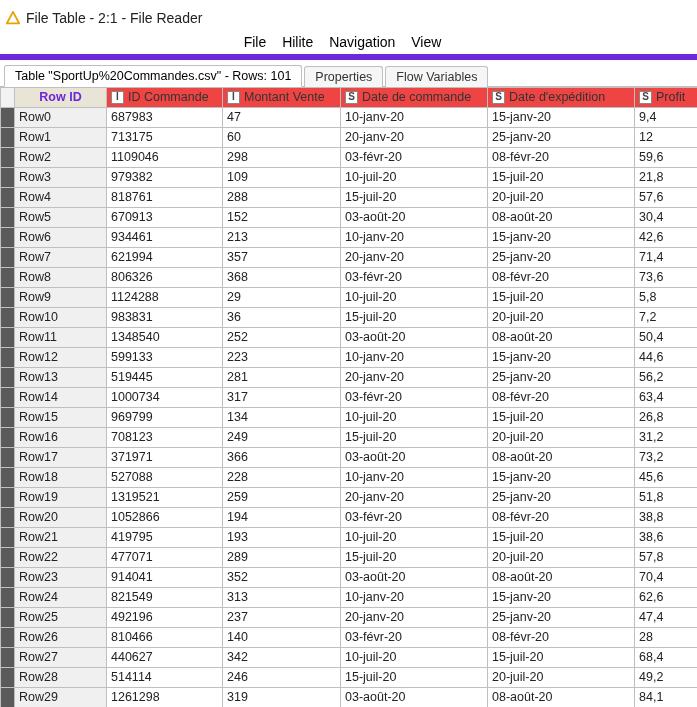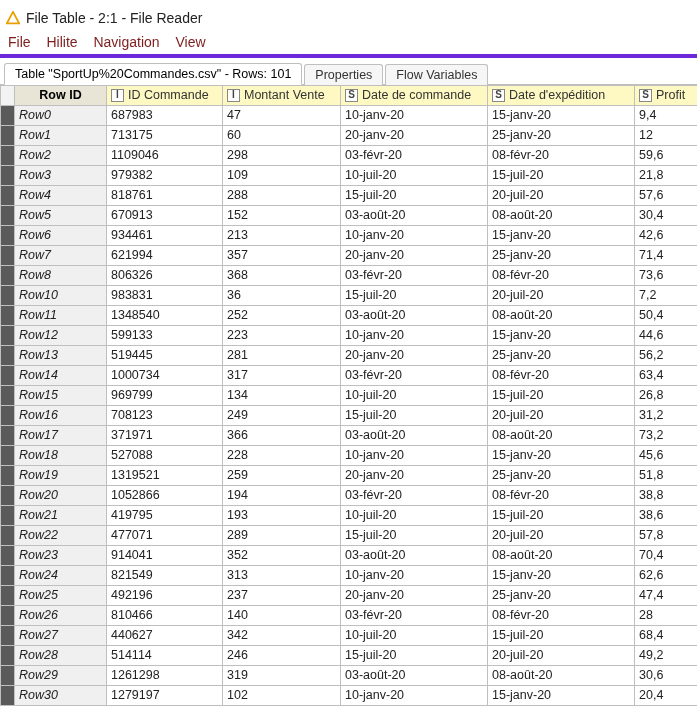--- a/index.html
+++ b/index.html
@@ -19,22 +19,23 @@
   }
   .titlebar svg { flex: 0 0 auto; }
   .titlebar .title {
     font-size: 14px;
     margin-left: 6px;
     color: #222;
   }
   .menubar {
     padding: 2px 8px 4px 8px;
     font-size: 14px;
-    color: #7f1d1d;
-    border-bottom: 4px solid #6d28d9;
+    color: #000000;
+    border-bottom: 6px solid #6d28d9;
+    text-align: center;
   }
   .menubar span {
     margin-right: 12px;
     cursor: default;
   }
   .tabbar {
     display: flex;
     align-items: flex-end;
     padding: 4px 4px 0 4px;
     border-bottom: 1px solid #bfbfbf;
@@ -78,28 +79,28 @@
     border: 1px solid #bfbfbf;
     padding: 1px 4px 1px 4px;
     text-align: left;
     height: 17px;
     line-height: 17px;
     overflow: hidden;
     white-space: nowrap;
     font-size: 12.5px;
   }
   thead th {
-    background: #fef9c3;
+    background: #ef4444;
     font-weight: 400;
     color: #333;
   }
   thead th.rowid {
     background: #e8e4d6;
     font-weight: 600;
-    color: #000000;
+    color: #6d28d9;
     text-align: center;
   }
   thead th .typebox {
     display: inline-block;
     border: 1px solid #888;
     font-size: 10px;
     font-weight: 700;
     width: 11px;
     height: 11px;
     line-height: 10px;
@@ -111,21 +112,20 @@
   }
   thead th.handle { background: #f2f2f2; }
   tbody td.handle {
     background: #5a5a5a;
     border-right: 1px solid #bfbfbf;
     padding: 0;
   }
   tbody td.rowid {
     background: #f0f0f0;
     color: #222;
-    font-style: italic;
   }
 </style>
 </head>
 <body>
 
 <div class="titlebar">
   <svg width="14" height="14" viewBox="0 0 16 16">
     <polygon points="8,1 15,14 1,14" fill="none" stroke="#e6a100" stroke-width="2"></polygon>
   </svg>
   <span class="title">File Table - 2:1 - File Reader</span>
@@ -244,20 +244,29 @@
           <td class="handle"></td>
           <td class="rowid">Row8</td>
           <td>806326</td>
           <td>368</td>
           <td>03-févr-20</td>
           <td>08-févr-20</td>
           <td>73,6</td>
         </tr>
         <tr>
           <td class="handle"></td>
+          <td class="rowid">Row9</td>
+          <td>1124288</td>
+          <td>29</td>
+          <td>10-juil-20</td>
+          <td>15-juil-20</td>
+          <td>5,8</td>
+        </tr>
+        <tr>
+          <td class="handle"></td>
           <td class="rowid">Row10</td>
           <td>983831</td>
           <td>36</td>
           <td>15-juil-20</td>
           <td>20-juil-20</td>
           <td>7,2</td>
         </tr>
         <tr>
           <td class="handle"></td>
           <td class="rowid">Row11</td>
@@ -420,21 +429,21 @@
           <td>20-juil-20</td>
           <td>49,2</td>
         </tr>
         <tr>
           <td class="handle"></td>
           <td class="rowid">Row29</td>
           <td>1261298</td>
           <td>319</td>
           <td>03-août-20</td>
           <td>08-août-20</td>
-          <td>30,6</td>
+          <td>84,1</td>
         </tr>
         <tr>
           <td class="handle"></td>
           <td class="rowid">Row30</td>
           <td>1279197</td>
           <td>102</td>
           <td>10-janv-20</td>
           <td>15-janv-20</td>
           <td>20,4</td>
         </tr>

